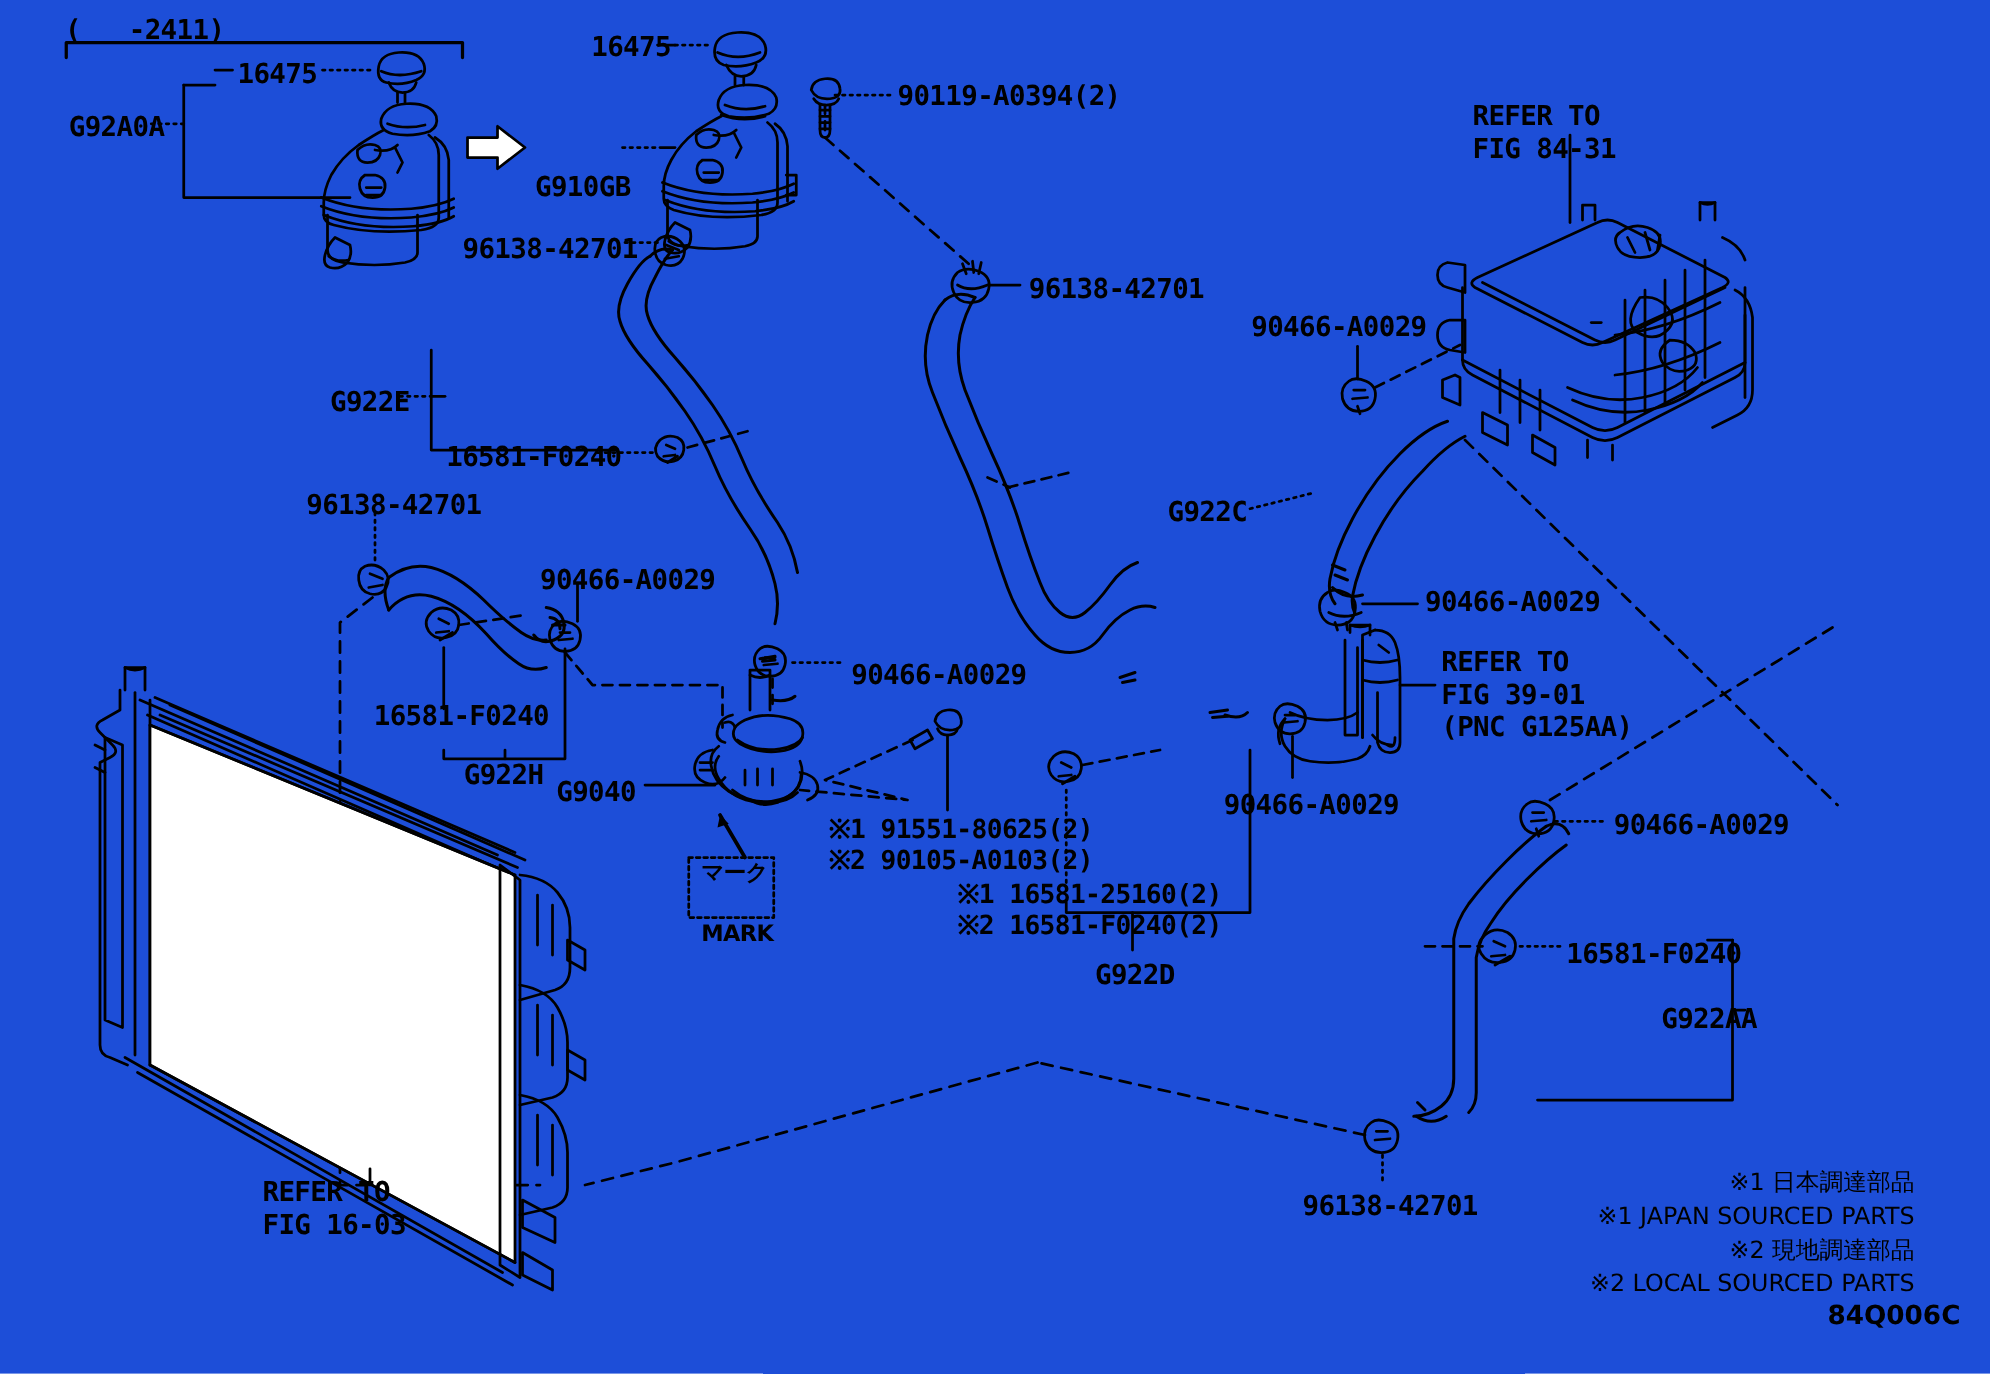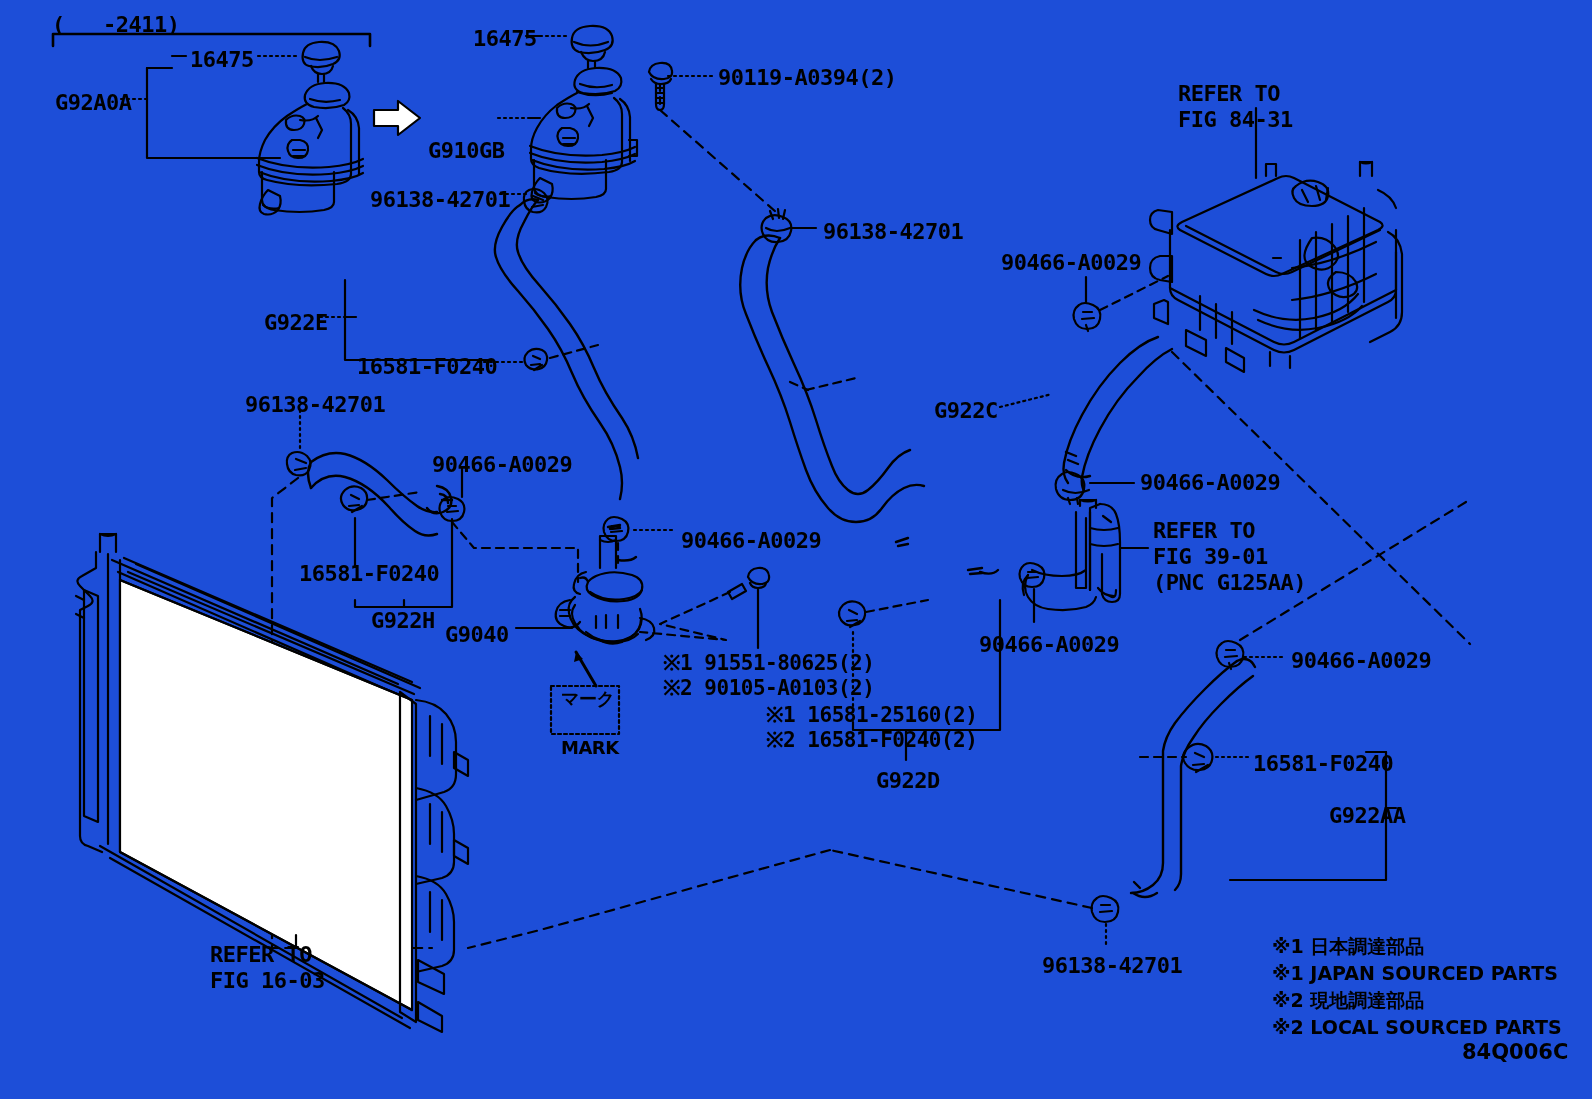--- a/index.html
+++ b/index.html
@@ -17,21 +17,21 @@
     white-space:pre;
     letter-spacing:-0.5px;
     line-height:1.18;
   }
   .s22{font-size:22px;}
   .s21{font-size:21px;}
   .cjk{font-family:"DejaVu Sans","Liberation Sans",sans-serif;font-weight:bold;}
   .notes{
     position:absolute;
     font-family:"DejaVu Sans","Liberation Sans",sans-serif;
-    font-weight:bold;font-size:19px;color:#000;white-space:pre;line-height:1.42;
+    font-weight:normal;font-size:19px;color:#000;white-space:pre;line-height:1.42;text-align:right;
   }
   .figid{
     position:absolute;
     font-family:"DejaVu Sans","Liberation Sans",sans-serif;
     font-weight:bold;font-size:21px;color:#000;letter-spacing:0px;text-align:center;
   }
 </style>
 </head>
 <body>
 

